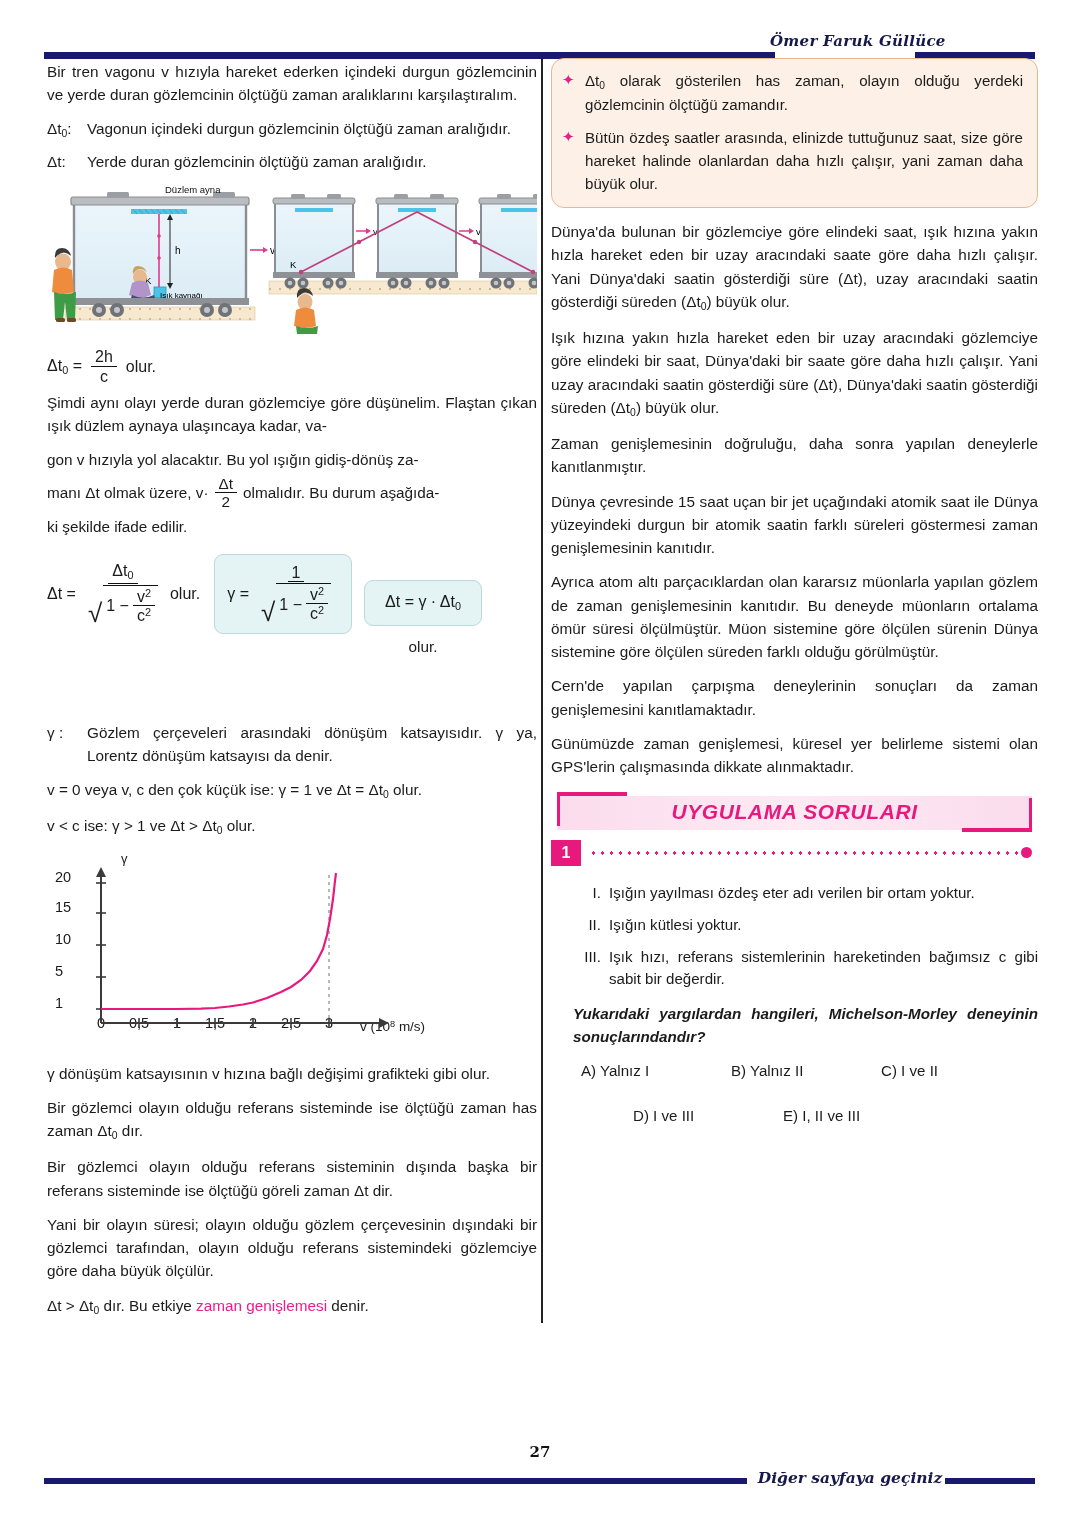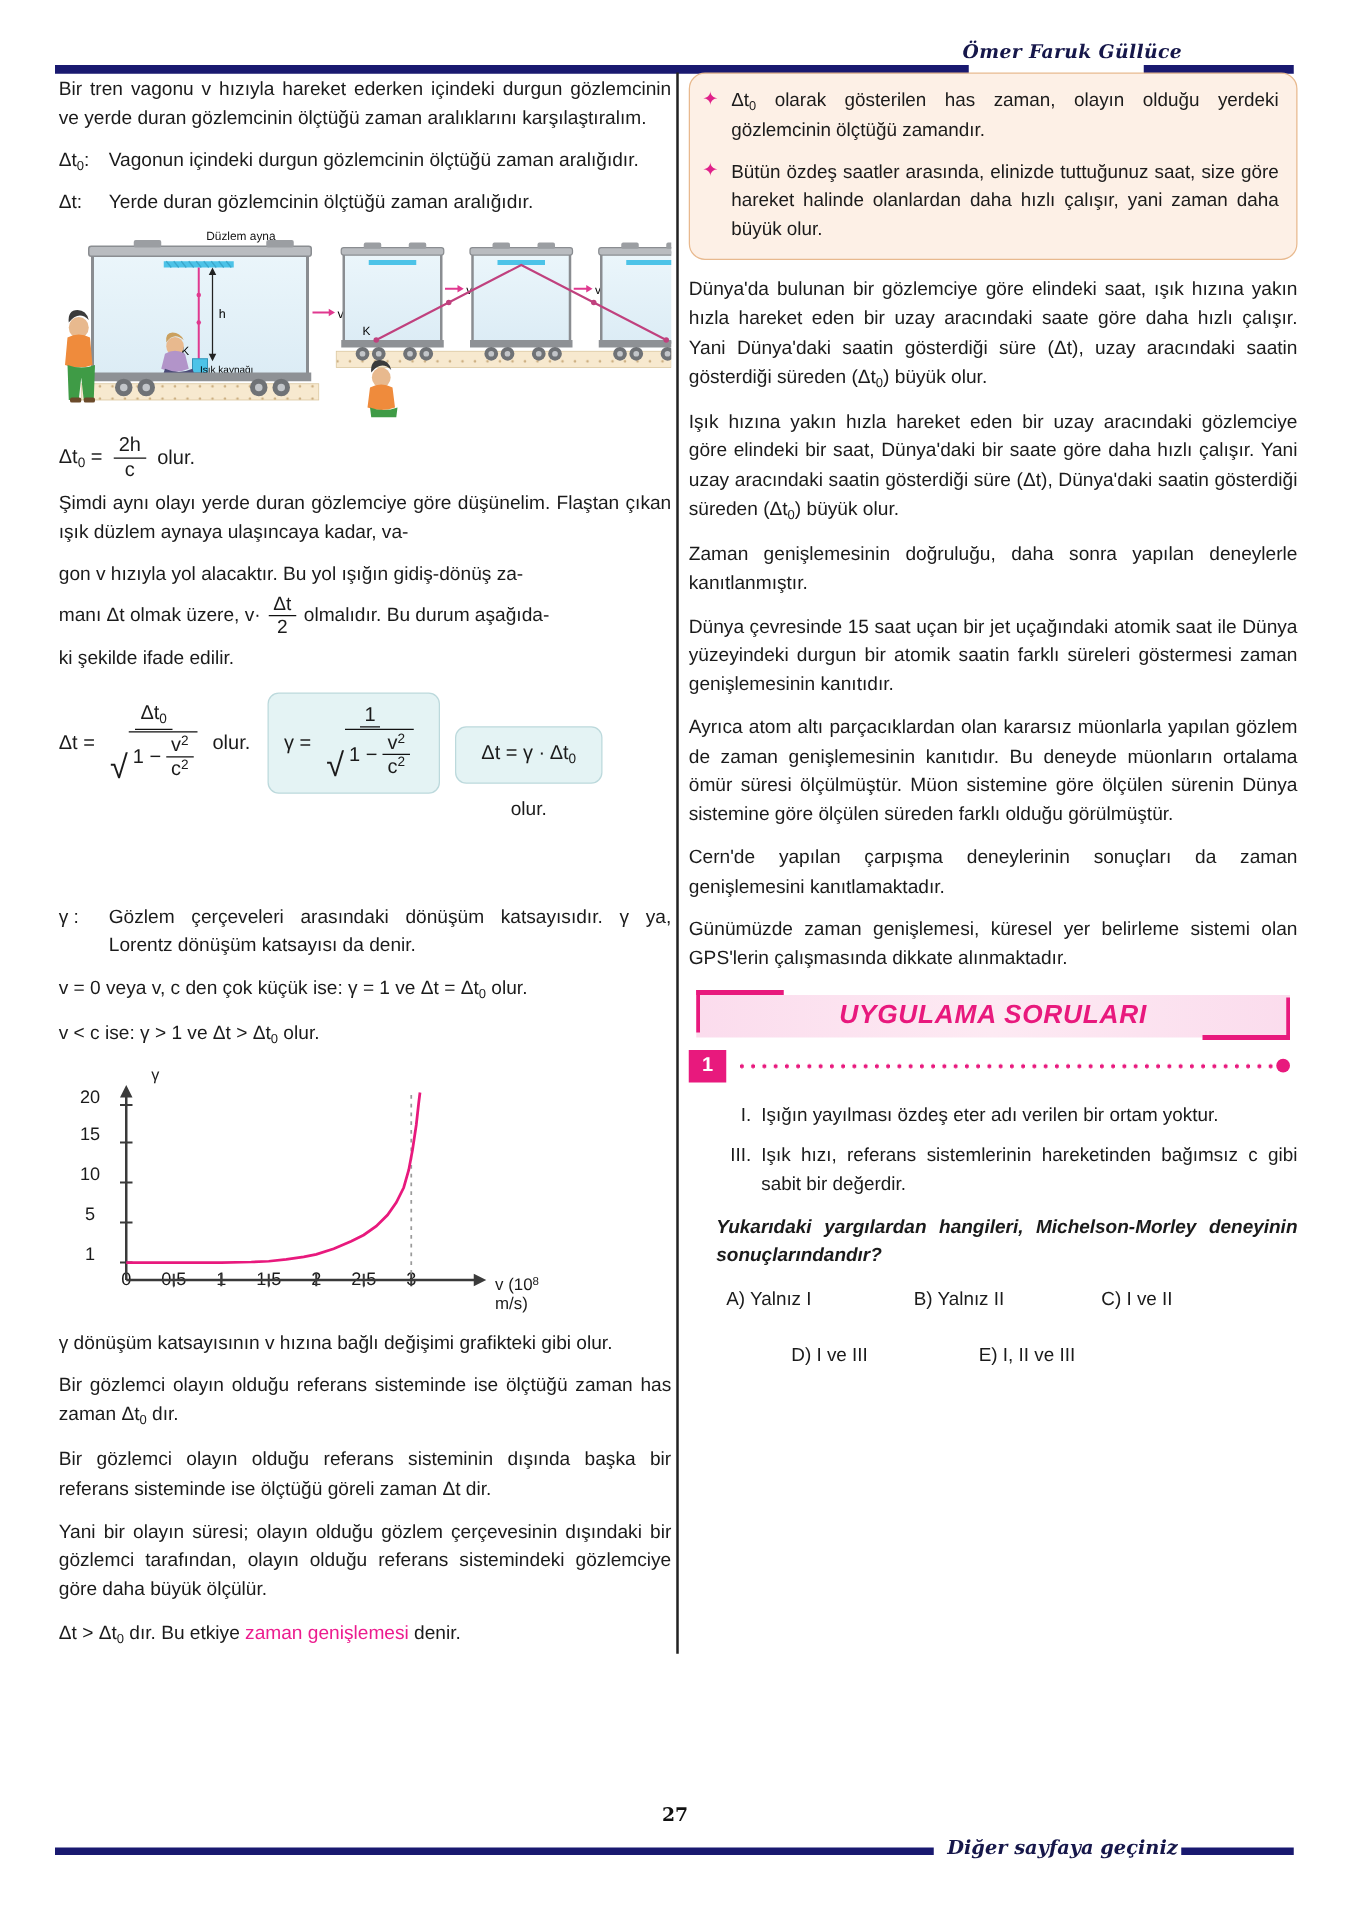--- a/index.html
+++ b/index.html
@@ -53,22 +53,22 @@
     padding:9px 16px 9px 12px;display:flex;align-items:center;gap:8px;font-size:16px;
   }
   .box-dt{
     background:#e4f3f4;border:1px solid #bcd9dc;border-radius:9px;
     padding:12px 20px;font-size:16px;
   }
 
   
   .chart-wrap{position:relative;width:400px;height:205px;margin:12px 0 2px 8px;}
   .axis-label-y{position:absolute;left:66px;top:0px;font-size:13px;}
-  .axis-label-x{position:absolute;left:305px;top:168px;font-size:13.5px;margin-left:36px;}
-  .ytick{position:absolute;right:0;transform:translateY(-50%);font-size:14.5px;text-align:center;width:34px;}
+  .axis-label-x{position:absolute;left:305px;top:168px;font-size:13.5px;}
+  .ytick{position:absolute;right:0;transform:translateY(-50%);font-size:14.5px;text-align:left;width:34px;}
   .xtick{position:absolute;transform:translateX(-50%);font-size:14.5px;top:164px;}
 
   
   .notebox{
     background:#fdf0e6;border:1.4px solid #e8b98e;border-radius:13px;
     padding:11px 14px 12px 10px;margin-bottom:12px;
   }
   .nb-item{display:flex;gap:9px;margin-bottom:11px;}
   .nb-item:last-child{margin-bottom:0;}
   .nb-star{color:#e0218a;font-size:15px;line-height:1.35;flex:0 0 14px;}
@@ -493,20 +493,24 @@
       <div class="qdots"></div>
       <div class="qdot-end"></div>
     </div>
 
     <div style="padding-left:22px;margin-top:10px;">
       <div class="roman">
         <div class="rn">I.</div>
         <div class="rt">Işığın yayılması özdeş eter adı verilen bir ortam yoktur.</div>
       </div>
       <div class="roman">
+        <div class="rn">II.</div>
+        <div class="rt">Işığın kütlesi yoktur.</div>
+      </div>
+      <div class="roman">
         <div class="rn">III.</div>
         <div class="rt">Işık hızı, referans sistemlerinin hareketinden bağımsız c gibi sabit bir değerdir.</div>
       </div>
 
       <div class="qstem">Yukarıdaki yargılardan hangileri, Michelson-Morley deneyinin sonuçlarındandır?</div>
 
       <div class="opts1">
         <span>A) Yalnız I</span>
         <span>B) Yalnız II</span>
         <span>C) I ve II</span>

